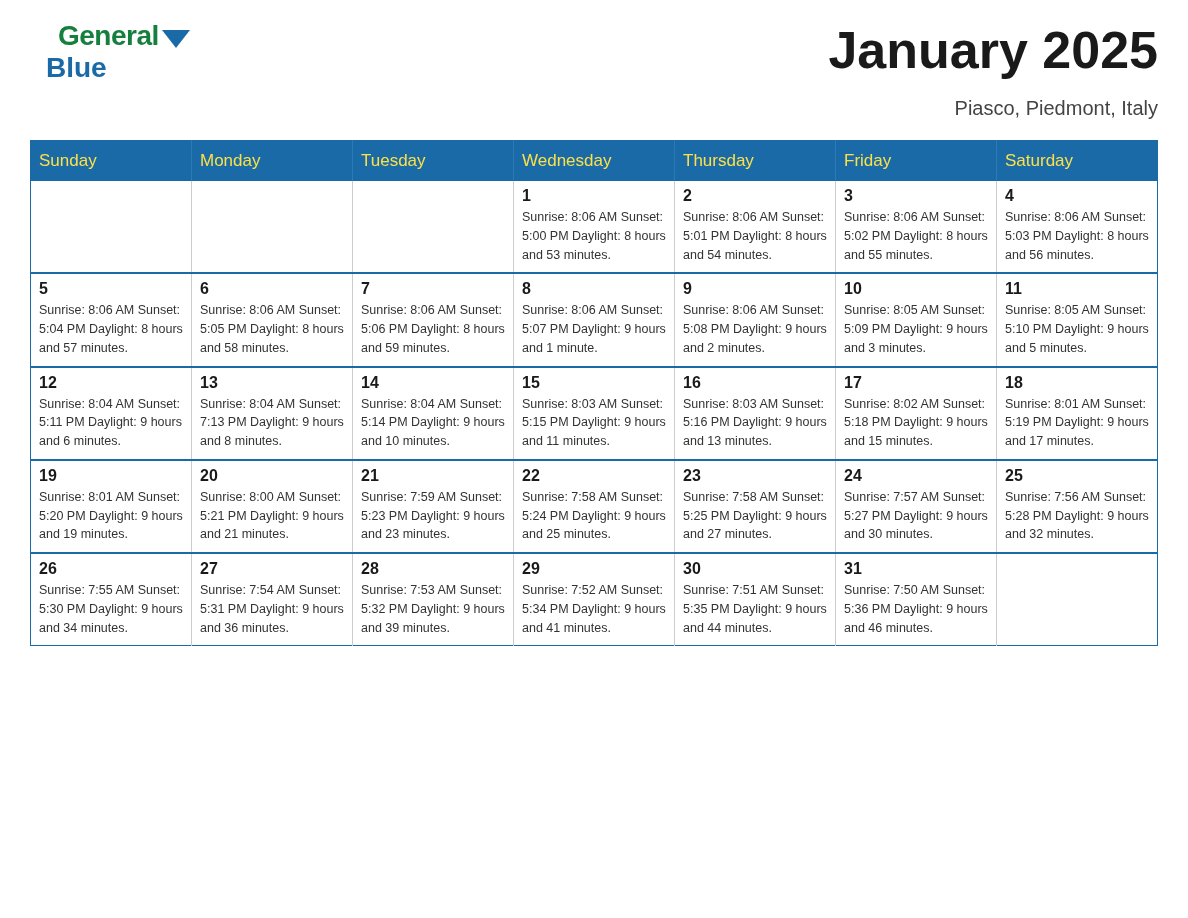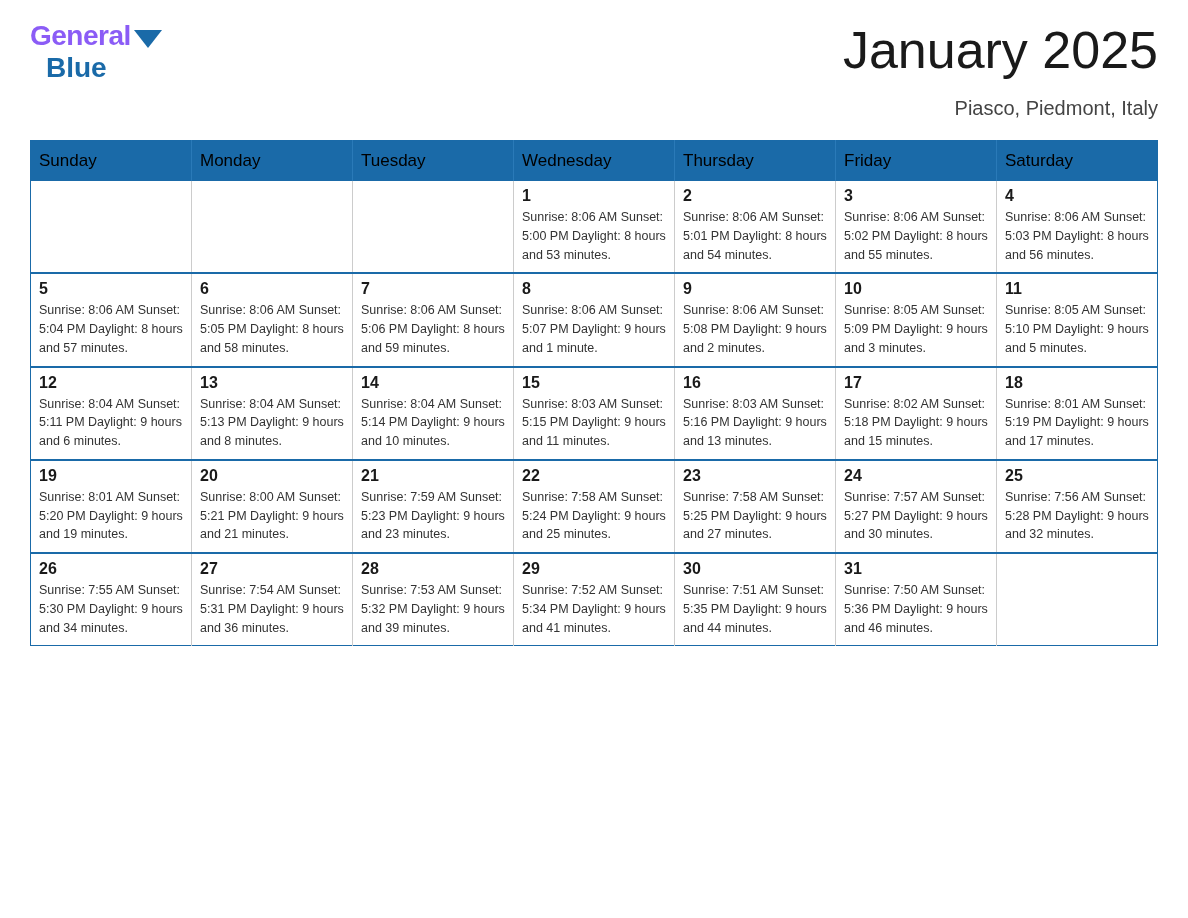--- a/index.html
+++ b/index.html
@@ -21,22 +21,23 @@
       flex-direction: column;
       align-items: flex-start;
     }
     .logo-top {
       display: flex;
       align-items: center;
     }
     .logo-general {
       font-size: 28px;
       font-weight: bold;
-      color: #8b5cf6;
+      color: #15803d;
       letter-spacing: -0.5px;
+      margin-left: 28px;
     }
     .logo-triangle {
       width: 0;
       height: 0;
       border-left: 14px solid transparent;
       border-right: 14px solid transparent;
       border-top: 18px solid #1a6aa8;
       margin-left: 3px;
       margin-top: 5px;
     }
@@ -44,36 +45,36 @@
       font-size: 28px;
       font-weight: bold;
       color: #1a6aa8;
       margin-left: 16px;
     }
     .title-area {
       text-align: right;
     }
     .month-title {
       font-size: 52px;
-      font-weight: normal;
+      font-weight: bold;
       color: #1a1a1a;
     }
     .location {
       font-size: 20px;
       color: #444;
       margin-top: 17px;
     }
     .calendar {
       width: 100%;
       border-collapse: collapse;
       border: 1px solid #1a6aa8;
     }
     .calendar thead tr th {
       background-color: #1a6aa8;
-      color: #000000;
+      color: #fde047;
       font-size: 17px;
       font-weight: normal;
       padding: 10px 8px;
       text-align: left;
       border-right: 1px solid #2a7ab8;
     }
     .calendar thead tr th:last-child {
       border-right: none;
     }
     .calendar tbody tr td {
@@ -224,21 +225,21 @@
         <td>
           <div class="day-number">12</div>
           <div class="day-info">Sunrise: 8:04 AM
 Sunset: 5:11 PM
 Daylight: 9 hours
 and 6 minutes.</div>
         </td>
         <td>
           <div class="day-number">13</div>
           <div class="day-info">Sunrise: 8:04 AM
-Sunset: 5:13 PM
+Sunset: 7:13 PM
 Daylight: 9 hours
 and 8 minutes.</div>
         </td>
         <td>
           <div class="day-number">14</div>
           <div class="day-info">Sunrise: 8:04 AM
 Sunset: 5:14 PM
 Daylight: 9 hours
 and 10 minutes.</div>
         </td>

